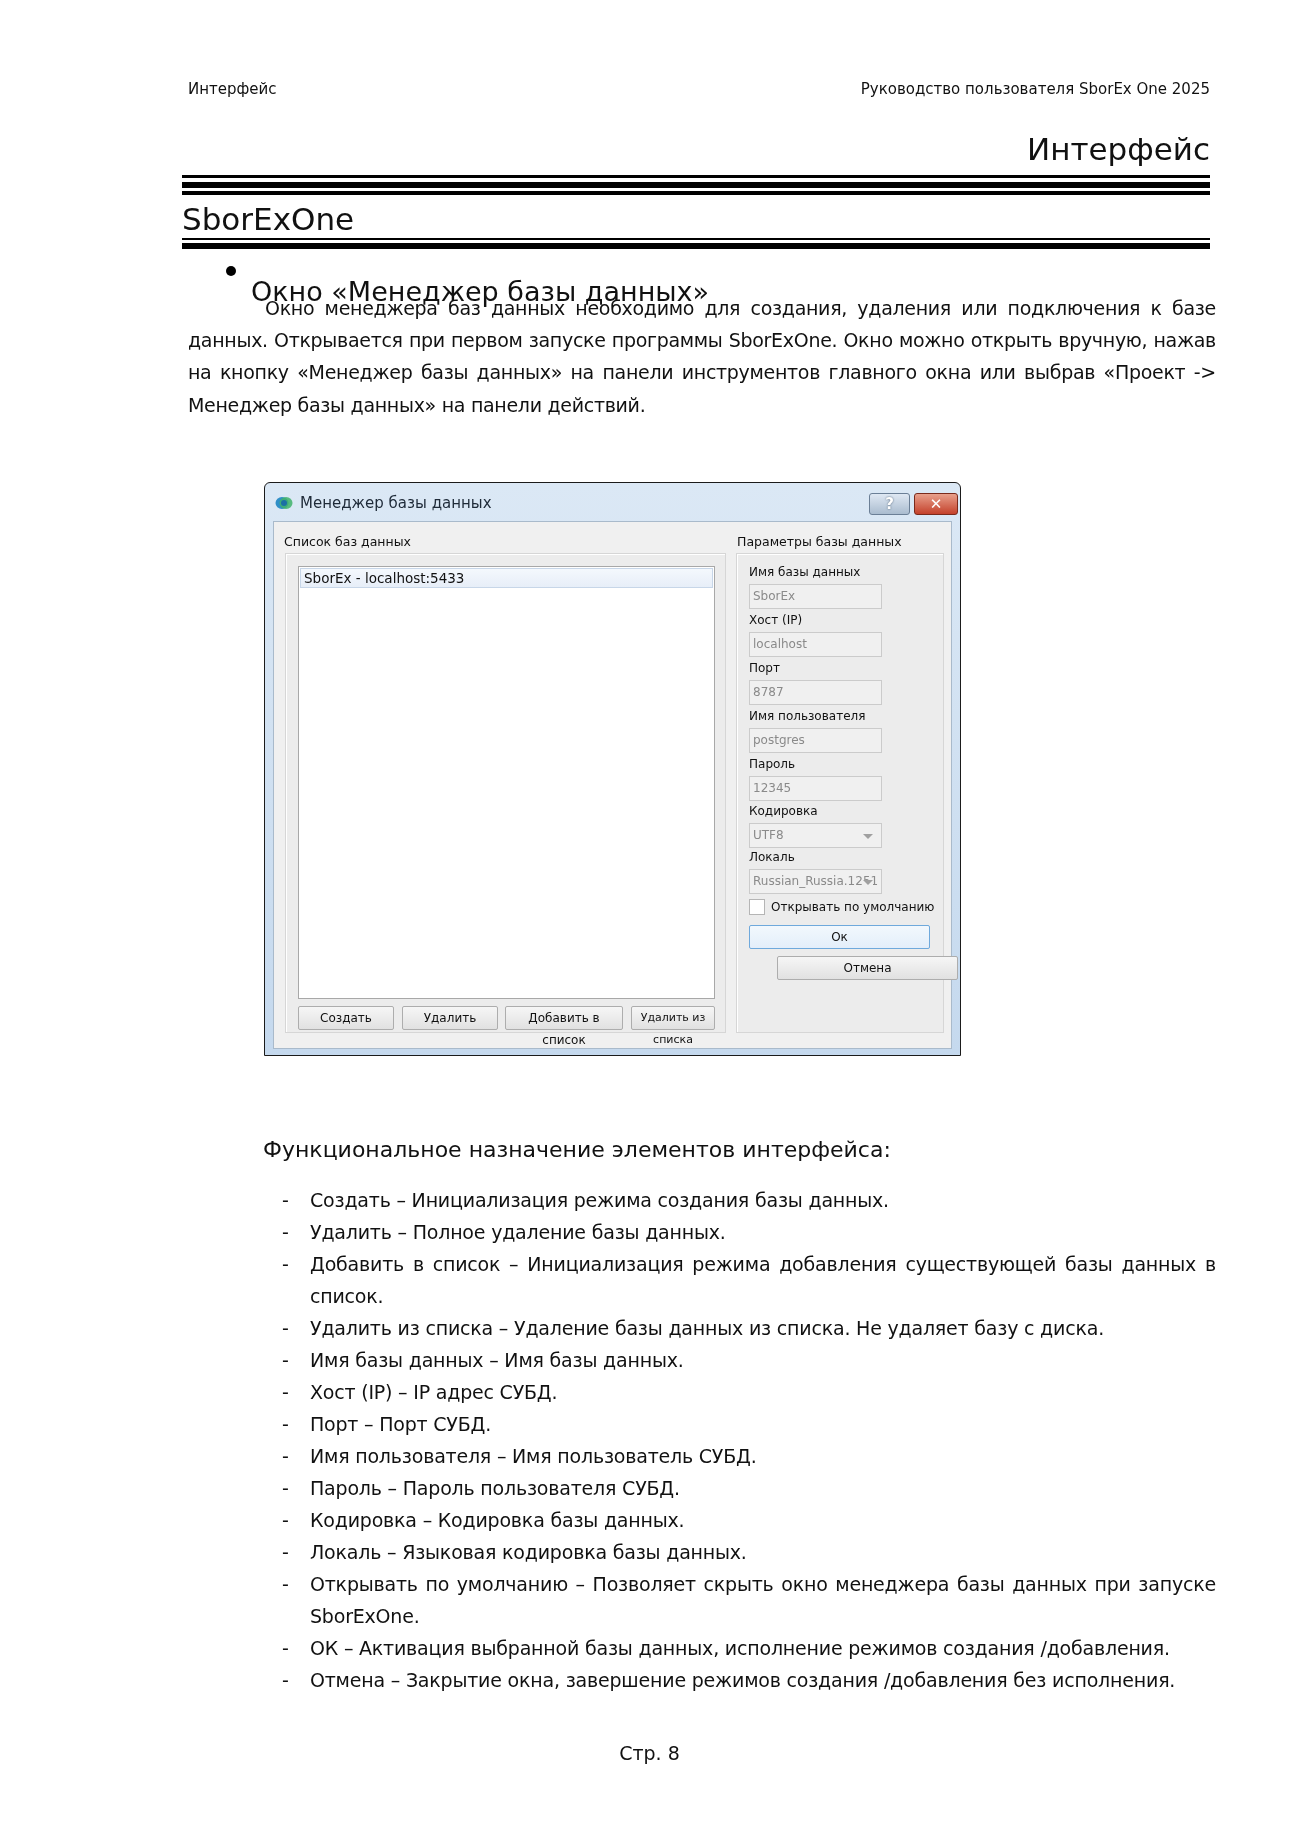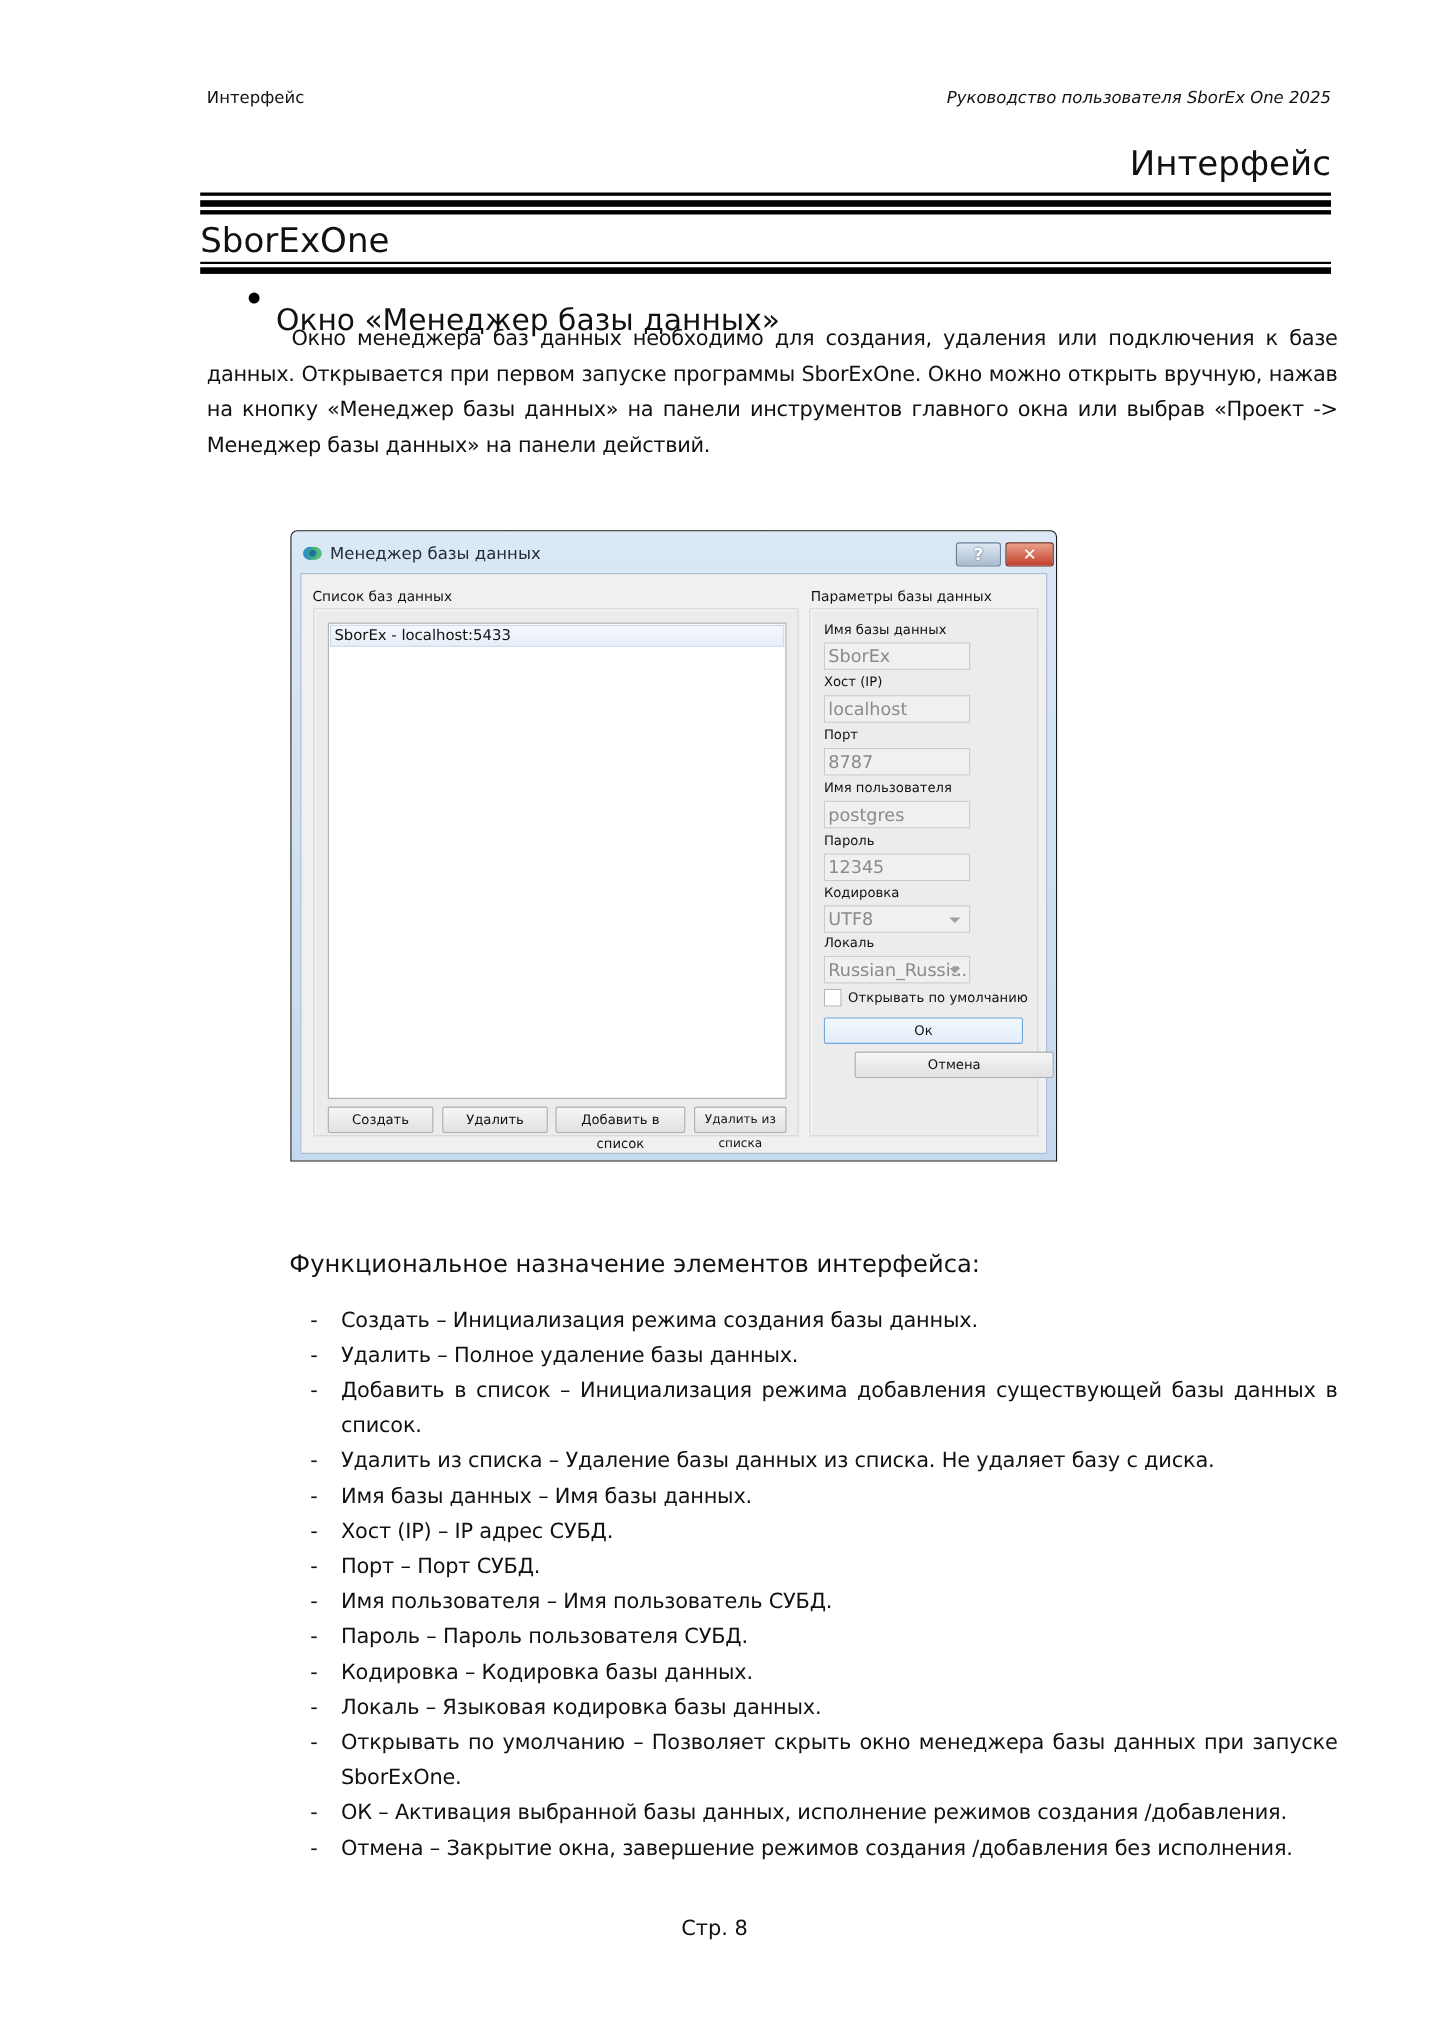--- a/index.html
+++ b/index.html
@@ -1,19 +1,19 @@
 <!DOCTYPE html>
 <html><head>
 <meta charset="utf-8">
 <style>
   html, body { margin:0; padding:0; background:#ffffff; }
   body { width:1299px; height:1836px; position:relative; overflow:hidden; font-family:"DejaVu Sans", sans-serif; color:#111; }
   .abs { position:absolute; }
   .run-left { left:188px; top:80px; font-size:15px; }
-  .run-right { right:89px; top:80px; font-size:15px;font-style:italic; }
+  .run-right { right:89px; top:80px; font-size:15px; }
   .title { right:89px; top:130px; font-size:31px; line-height:38px; }
   .rule { position:absolute; left:182px; width:1028px; background:#000; }
   .subtitle { left:182px; width:1028px; top:204px; text-align:left; font-size:31px; line-height:30px; }
   .bullet-dot { left:226px; top:266px; width:10px; height:10px; border-radius:50%; background:#000; }
   .section-heading { left:251px; top:258px; font-size:27px; line-height:28px;margin-top:20px; }
   .para { left:188px; width:1028px; top:292px; font-size:19px; line-height:32.2px; text-align:justify; text-indent:77px; letter-spacing:-0.3px; }
 
   
   .dlg { left:264px; top:482px; width:697px; height:574px; box-sizing:border-box; border:1px solid #1b1b1b; border-radius:6px 6px 0 0;
          background:linear-gradient(#dbe8f5,#c5d9ee); }
@@ -23,21 +23,21 @@
   .tb-btn { position:absolute; top:10px; height:22px; border:1px solid #6b7f96; border-radius:3px; box-sizing:border-box; text-align:center; font-weight:bold; font-size:15px; line-height:20px; }
   .help-btn { left:604px; width:41px; background:linear-gradient(#dfe8f3,#aabccf); color:#fff; text-shadow:0 0 2px #42586f; }
   .close-btn { left:649px; width:44px; background:linear-gradient(#e8a08c,#c4412b); color:#fff; border-color:#7a2a1c; }
   .dlg-client { position:absolute; left:8px; top:38px; width:679px; height:528px; background:#f0f0f0; border:1px solid #a9bacb; box-sizing:border-box; }
   .grp-label { position:absolute; font-size:12.5px; color:#111; }
   .grp-frame { position:absolute; border:1px solid #d6d6d6; box-shadow:inset 1px 1px 0 #fff; box-sizing:border-box; background:#ececec; }
   .listbox { position:absolute; left:24px; top:25px; width:417px; height:433px; background:#fff; border:1px solid #a8a8a8; box-sizing:border-box; }
   .list-item { position:absolute; left:1px; right:1px; top:1px; height:20px; background:linear-gradient(#f4f8fd,#e7eef8); border:1px solid #c7d6e8; box-sizing:border-box; font-size:13.5px; line-height:18px; padding-left:3px; color:#111; }
   .btn { position:absolute; height:24px; box-sizing:border-box; border:1px solid #adadad; border-radius:2px; background:linear-gradient(#f6f6f6,#e1e1e1); font-size:12px; text-align:center; line-height:22px; color:#111; }
   .field-label { position:absolute; left:12px; font-size:12px; color:#111; }
-  .field { position:absolute; left:12px; width:133px; height:25px; box-sizing:border-box; border:1px solid #cbcbcb; background:#f0f0f0; font-size:16px; line-height:23px; padding-left:3px; color:#8a8a8a; }
+  .field { position:absolute; left:12px; width:133px; height:25px; box-sizing:border-box; border:1px solid #cbcbcb; background:#f0f0f0; font-size:12px; line-height:23px; padding-left:3px; color:#8a8a8a; }
   .combo-arrow { position:absolute; right:8px; top:10px; width:0; height:0; border-left:5px solid transparent; border-right:5px solid transparent; border-top:5px solid #a0a0a0; }
   .checkbox { position:absolute; left:12px; width:16px; height:16px; background:#fff; border:1px solid #b5b5b5; box-sizing:border-box; }
   .ok-btn { border-color:#6fa9dc; background:linear-gradient(#f2f8fd,#e3eefa); }
 
   
   .func-heading { left:263px; top:1136px; font-size:22px; line-height:28px; }
   .items { left:276px; top:1184px; width:940px; margin:0; padding:0; list-style:none; font-size:19px; line-height:32px; }
   .items li { position:relative; padding-left:34px; text-align:justify; letter-spacing:-0.2px; }
   .items li .dash { position:absolute; left:6px; top:0; }
   .page-num { left:0; width:1299px; top:1742px; text-align:center; font-size:19px; }

